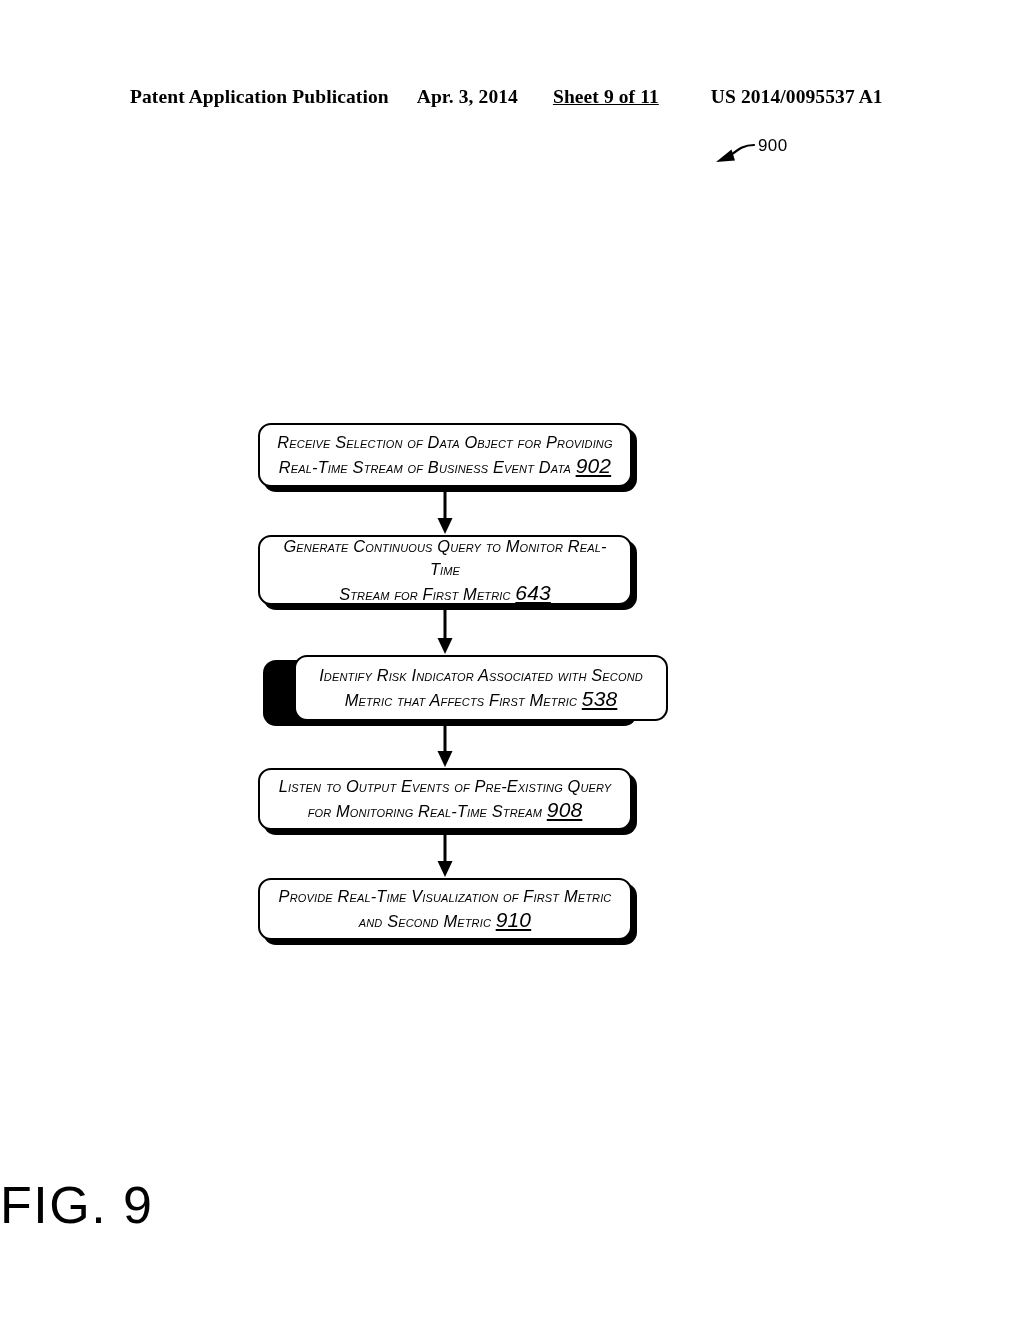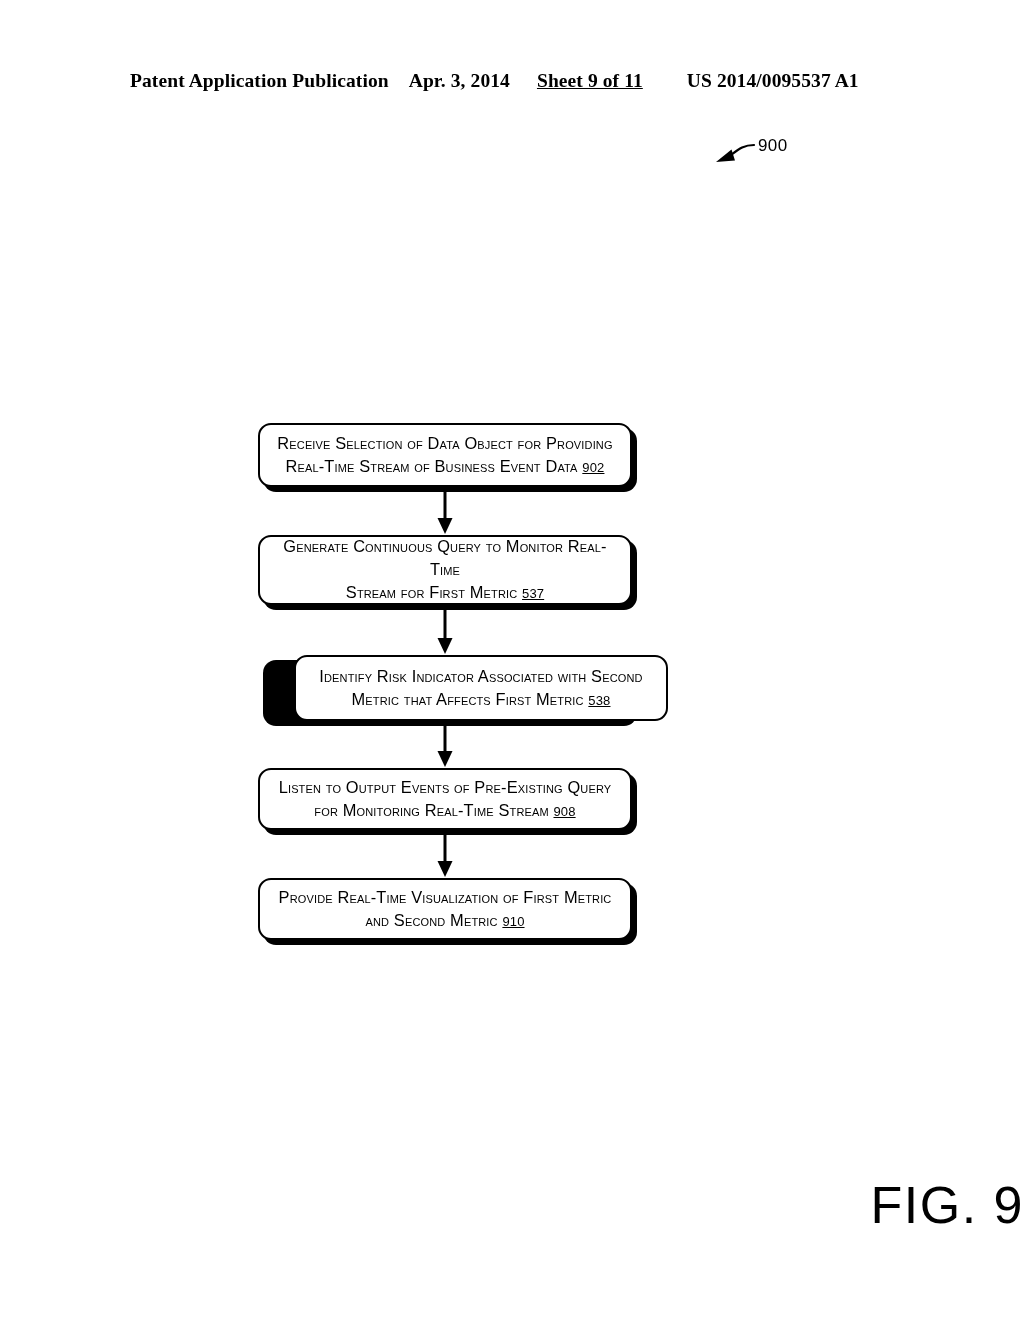--- a/index.html
+++ b/index.html
@@ -12,31 +12,32 @@
     height: 1320px;
     position: relative;
     font-family: "Liberation Sans", sans-serif;
     color: #000000;
     overflow: hidden;
   }
 
   
   #page-header {
     position: absolute;
-    top: 70px;
+    top: 86px;
     left: 130px;
     width: 756px;
     height: 26px;
     font-family: "Liberation Serif", serif;
     font-weight: bold;
     font-size: 19.5px;
     letter-spacing: 0.1px;
     white-space: nowrap;
     display: flex;
     align-items: baseline;
+    gap: 8px;
   }
   #page-header .h-pub    { }
   #page-header .h-date   { margin-left: 20px; }
   #page-header .h-sheet  { margin-left: 27px; text-decoration: underline; }
   #page-header .h-serial { margin-left: 44px; }
 
   
   #ref-callout {
     position: absolute;
     left: 706px;
@@ -88,33 +89,34 @@
     box-sizing: border-box;
     width: 374px;
     background: #ffffff;
     border: 2.2px solid #000000;
     border-radius: 13px;
     display: flex;
     align-items: center;
     justify-content: center;
     text-align: center;
     padding: 19px 14px;
+    font-style: italic;
   }
   .node-text {
     font-family: "Liberation Sans", sans-serif;
     font-variant: small-caps;
     font-size: 16.4px;
     line-height: 23px;
     letter-spacing: 0.15px;
     color: #000000;
   }
   .node-text .ref {
     text-decoration: underline;
     font-variant: normal;
-    font-size: 13px;
+    font-size: 21px;
   }
 
   .box-h1 { height: 64px; }
   .box-h2 { height: 70px; }
   .box-h3 { height: 66px; margin-left: 36px; }
   .box-h4 { height: 62px; }
   .box-h5 { height: 62px; }
 
   
   .connector {
@@ -134,21 +136,21 @@
     left: 50%;
     transform: translateX(-50%);
   }
 
   
   #fig-caption {
     position: absolute;
     top: 1175px;
     left: 0;
     width: 1024px;
-    text-align: right;
+    text-align: left;
     font-family: "Liberation Sans", sans-serif;
     font-size: 52px;
     letter-spacing: 1.5px;
     color: #000000;
   }
 </style>
 </head>
 <body>
 
 <div id="page-header">
@@ -185,21 +187,21 @@
       <polygon points="3.5,31 18.5,31 11,47" fill="#000000"></polygon>
     </svg>
   </div>
 
   <div class="flow-step">
     <div class="node-shadow"></div>
     <div class="node-box box-h2">
       <div class="node-text">
         <span>Generate Continuous Query to Monitor Real-Time</span><br>
         <span>Stream for First Metric</span>
-        <span class="ref">537</span>
+        <span class="ref">643</span>
       </div>
     </div>
   </div>
 
   <div class="connector conn-h2">
     <svg class="arrow-line" width="22" height="50" viewBox="0 0 22 50">
       <line x1="11" y1="0" x2="11" y2="35" stroke="#000000" stroke-width="3"></line>
       <polygon points="3.5,33 18.5,33 11,49" fill="#000000"></polygon>
     </svg>
   </div>

